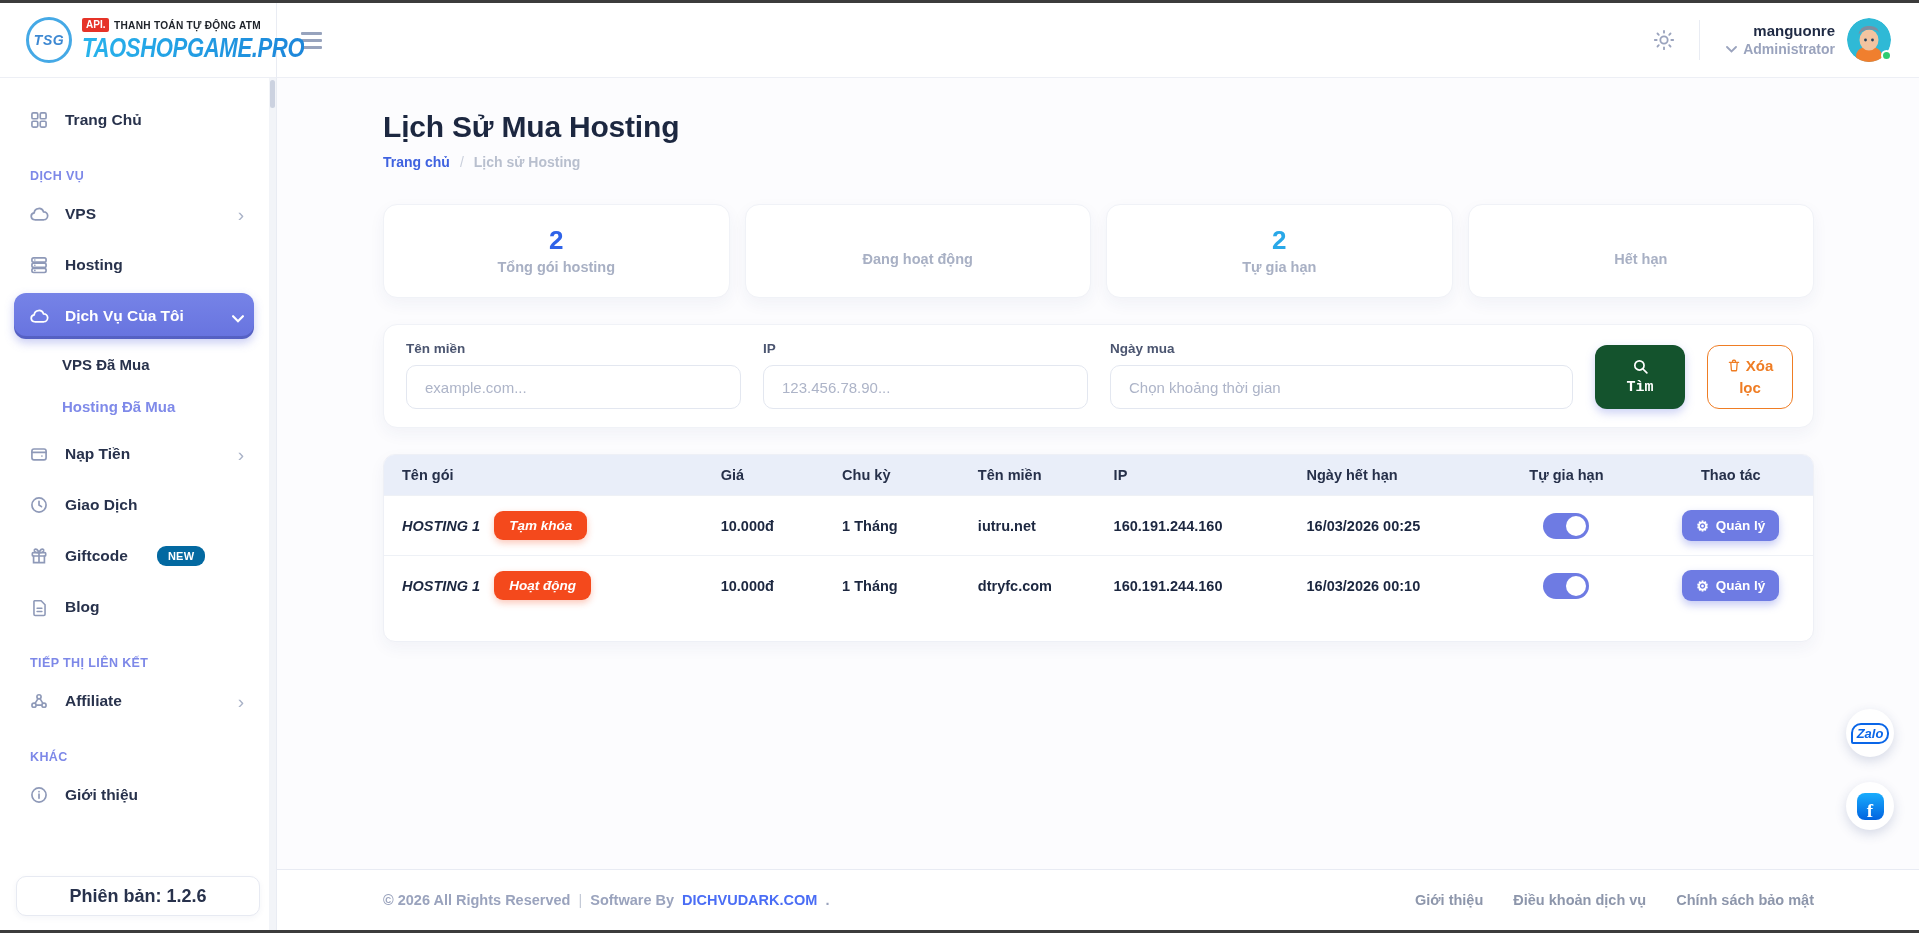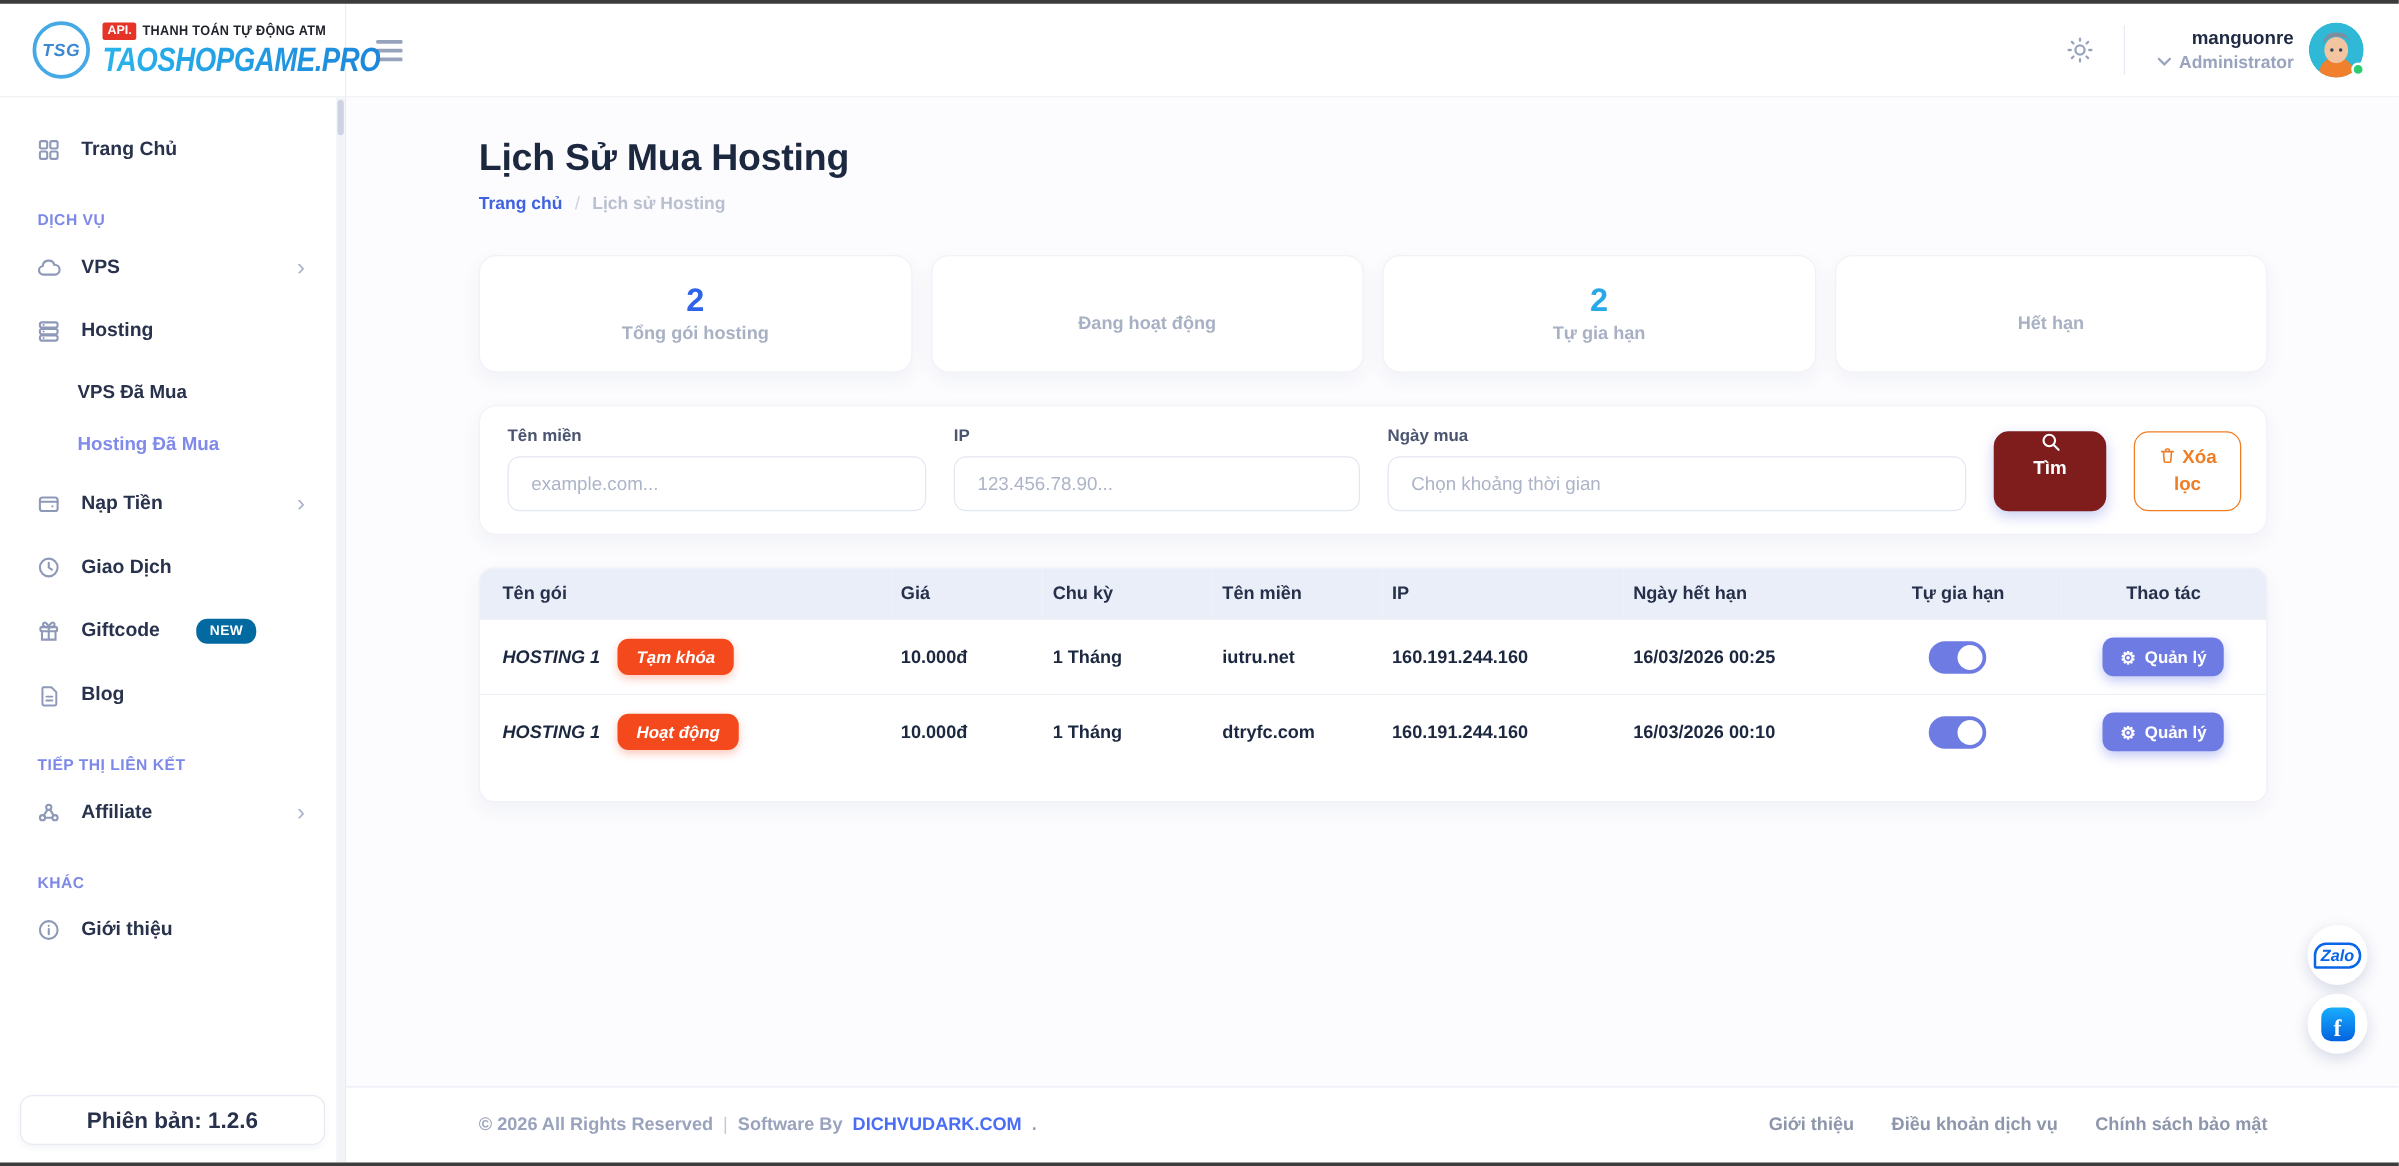--- a/index.html
+++ b/index.html
@@ -83,23 +83,23 @@
   .filter-card { margin-top:26px; background:#fff; border:1px solid #f0f2f7; border-radius:14px;
     box-shadow:0 6px 16px rgba(40,60,120,.05); padding:16px 20px 18px 22px;
     display:flex; gap:22px; align-items:flex-end; }
   .field { display:flex; flex-direction:column; gap:9px; }
   .field label { font-size:13.5px; font-weight:700; color:#4b5570; }
   .field input { height:44px; border:1px solid #e3e7f0; border-radius:10px; padding:0 18px;
     font-size:15px; font-family:inherit; color:#232e45; background:#fff; outline:none; }
   .field input::placeholder { color:#adb4c8; font-weight:500; }
   .field.f-domain input { width:335px; } .field.f-ip input { width:325px; }
   .field.f-date { flex:1; } .field.f-date input { width:100%; }
-  .btn-search { width:90px; height:64px; background:#7f1d1d; border:none; border-radius:12px; color:#fff;
-    display:flex; flex-direction:column; align-items:center; justify-content:flex-start; gap:4px;
-    font-size:15px; font-weight:800; cursor:pointer; font-family:Liberation Sans, sans-serif;
+  .btn-search { width:90px; height:64px; background:#14532d; border:none; border-radius:12px; color:#fff;
+    display:flex; flex-direction:column; align-items:center; justify-content:center; gap:4px;
+    font-size:15px; font-weight:800; cursor:pointer; font-family:Liberation Mono, monospace;
     box-shadow:0 4px 10px rgba(110,123,227,.35); }
   .btn-clear { width:86px; height:64px; background:#fff; border:1.5px solid #ef7d24; border-radius:12px;
     color:#ef7d24; font-size:15px; font-weight:800; cursor:pointer; font-family:inherit;
     display:flex; align-items:center; justify-content:center; padding:0 14px; line-height:1.5; }
   .btn-clear .clear-inner { display:inline; text-align:center; }
   .trash-ic { display:inline-block; vertical-align:-2px; margin-right:5px; }
 
   .table-card { margin-top:26px; background:#fff; border:1px solid #eef0f6; border-radius:12px;
     box-shadow:0 6px 16px rgba(40,60,120,.05); overflow:hidden; padding-bottom:26px; }
   table { width:100%; border-collapse:collapse; }
@@ -124,21 +124,21 @@
   .footer { position:absolute; left:0; right:0; bottom:0; height:61px; background:#fff;
     border-top:1px solid #e8ebf3; display:flex; align-items:center; justify-content:space-between;
     padding:0 105px 0 106px; }
   .footer-left { font-size:14.5px; font-weight:600; color:#9aa3bd; display:flex; align-items:center; gap:8px; }
   .footer-left .bar { color:#c3c9d6; font-weight:400; }
   .footer-link-main { color:#4a6df5; font-weight:700; cursor:pointer; }
   .footer-right { display:flex; gap:30px; font-size:14.5px; font-weight:700; color:#8d96ab; }
   .footer-right span { cursor:pointer; }
 
   
-  .float-btns { position:absolute; right:25px; bottom:87px; display:flex; flex-direction:column; gap:7px; z-index:20;justify-content:flex-end; }
+  .float-btns { position:absolute; right:25px; bottom:100px; display:flex; flex-direction:column; gap:25px; z-index:20;justify-content:flex-end; }
   .float-circle { width:48px; height:48px; border-radius:50%; background:#fff;
     box-shadow:0 4px 12px rgba(40,60,120,.18); display:flex; align-items:center; justify-content:center; cursor:pointer; }
   .zalo-text { color:#0a66e8; font-weight:800; font-size:13px; font-style:italic; border:2px solid #0a66e8;
     border-radius:10px 10px 10px 2px; padding:2px 4px; line-height:1; }
   .fb-square { width:27px; height:27px; border-radius:8px; background:linear-gradient(180deg,#19adfd,#0163e0);
     color:#fff; font-weight:800; font-size:19px; display:flex; align-items:flex-end; justify-content:center;
     font-family:"Liberation Serif", serif; line-height:1; overflow:hidden; }
 </style>
 </head>
 <body>
@@ -228,20 +228,33 @@
         <svg width="20" height="20" viewBox="0 0 24 24" fill="none" stroke="#8e99b8" stroke-width="2" stroke-linecap="round">
             <rect x="3.5" y="3.5" width="17" height="5" rx="2"></rect>
             <rect x="3.5" y="9.8" width="17" height="5" rx="2"></rect>
             <rect x="3.5" y="16" width="17" height="5" rx="2"></rect>
             <path d="M7 6h.01M7 12.3h.01M7 18.5h.01"></path>
           </svg>
       </span>
       <span>Hosting</span>
     </div>
 
+    <div class="nav-item active">
+      <span class="nav-ic">
+        <svg width="21" height="21" viewBox="0 0 24 24" fill="none" stroke="#ffffff" stroke-width="2" stroke-linecap="round">
+            <path d="M6.5 18a4 4 0 0 1-.6-7.95 5.5 5.5 0 0 1 10.7-1.1A4.5 4.5 0 0 1 17 18H6.5z"></path>
+          </svg>
+      </span>
+      <span>Dịch Vụ Của Tôi</span>
+      <span class="chev">
+        <svg width="12" height="8" viewBox="0 0 11 7" fill="none" stroke="#ffffff" stroke-width="2" stroke-linecap="round">
+            <path d="M1 1l4.5 4.5L10 1"></path>
+          </svg>
+      </span>
+    </div>
 
     <div class="sub-item">
       <span>VPS Đã Mua</span>
     </div>
     <div class="sub-item active">
       <span>Hosting Đã Mua</span>
     </div>
 
     <div class="nav-item">
       <span class="nav-ic">

